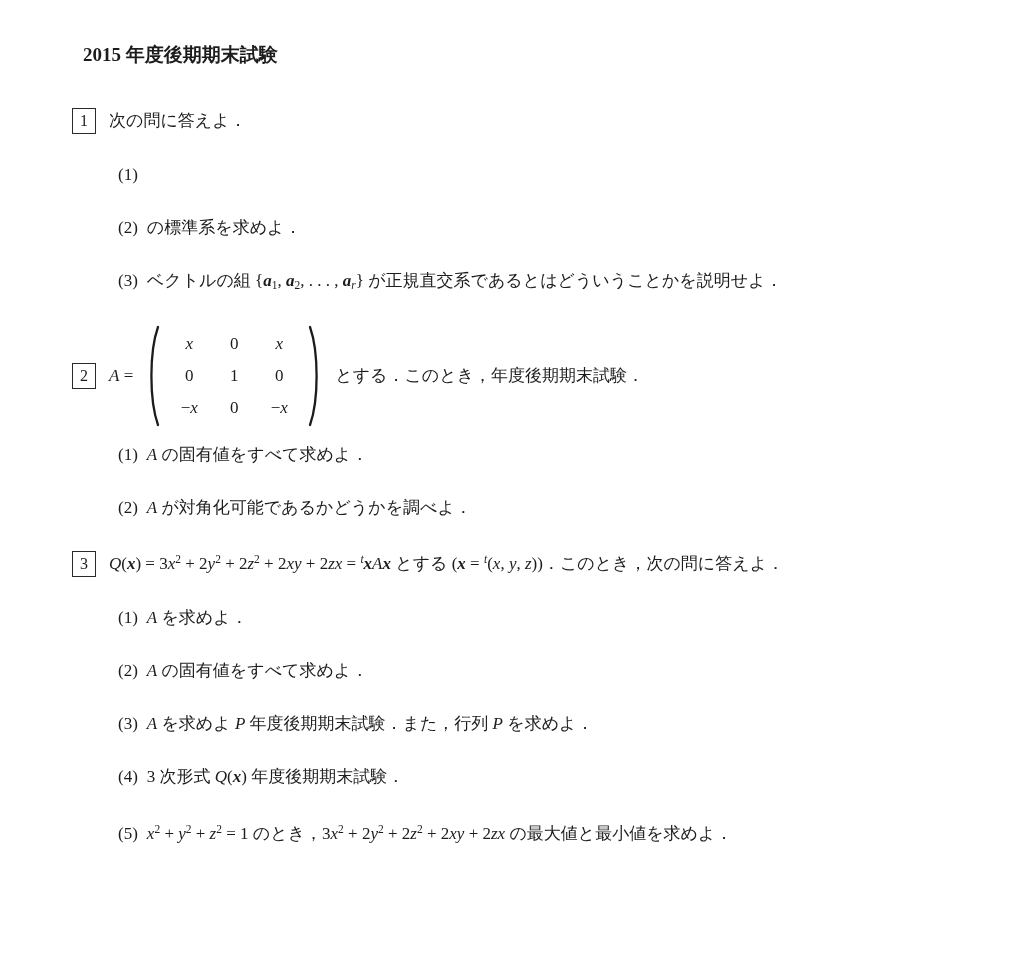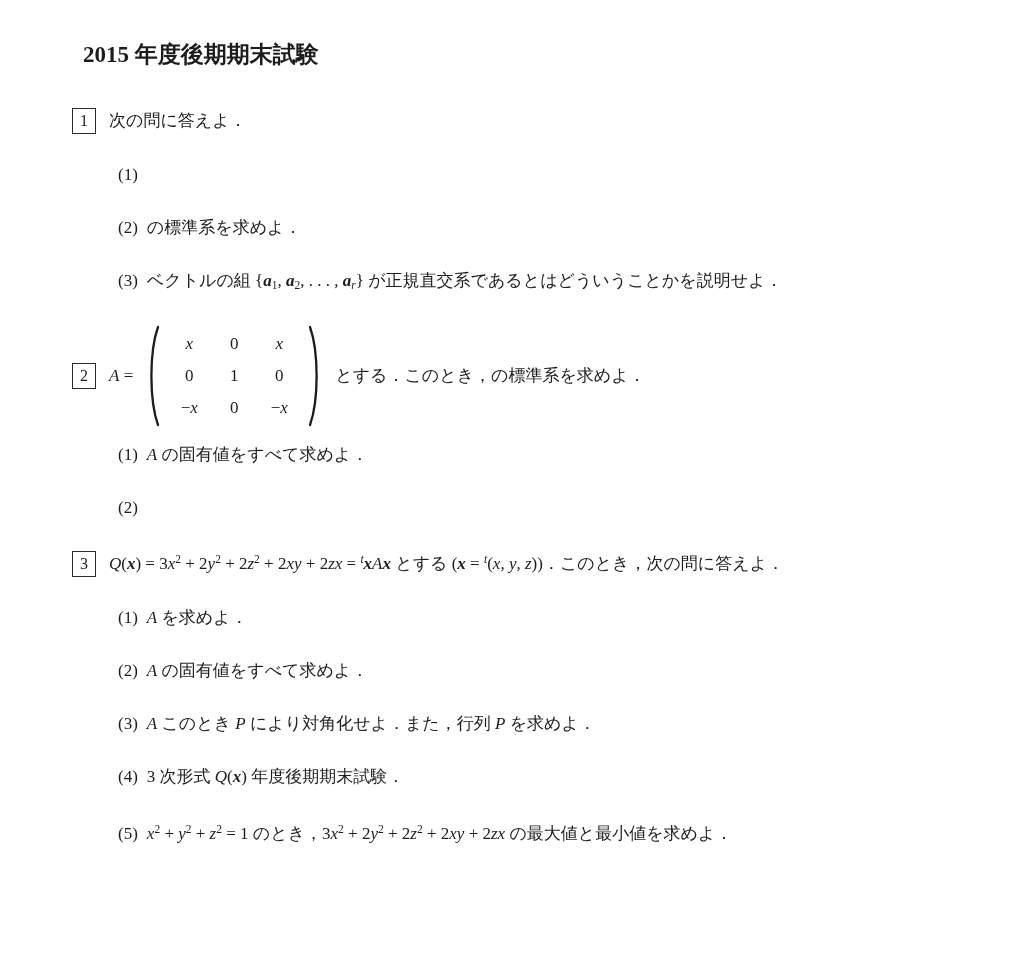--- a/index.html
+++ b/index.html
@@ -15,21 +15,21 @@
     font-family: "Liberation Serif", "DejaVu Serif", serif;
     font-size: 17px;
   }
   .page {
     box-sizing: border-box;
     width: 1024px;
     height: 968px;
     padding: 44px 40px 0 72px;
   }
   .title {
-    font-size: 23px;
+    font-size: 19px;
     font-weight: bold;
     line-height: 22px;
     margin: 0 0 42px 11px;
     white-space: nowrap;
   }
   .problem { margin-top: 26px; }
   .problem-header {
     display: flex;
     align-items: baseline;
     gap: 13px;
@@ -149,50 +149,51 @@
             </span>
           <span class="mcell">
               <span class="seg-mn">−</span>
               <span class="seg-mi">x</span>
             </span>
         </span>
         <svg class="paren" width="14" height="104" viewBox="0 0 14 104">
           <path d="M 2 3 C 10.8 28 10.8 76 2 101" fill="none" stroke="#1c1c1c" stroke-width="2.3" stroke-linecap="round"></path>
         </svg>
       </span>
-      <span class="statement"><span class="seg-jp">とする．このとき，の標準系を求めよ．</span></span>
+      <span class="statement"><span class="seg-jp">とする．このとき，年度後期期末試験．</span></span>
     </div>
     <div class="items tight">
       <div class="item">
         <span class="item-no">(1)</span>
         <span class="item-text"><span class="seg-mi">A</span><span class="seg-jp"> の固有値をすべて求めよ．</span></span>
       </div>
       <div class="item">
         <span class="item-no">(2)</span>
+        <span class="item-text"><span class="seg-mi">A</span><span class="seg-jp"> が対角化可能であるかどうかを調べよ．</span></span>
       </div>
     </div>
   </div>
 
   <div class="problem">
     <div class="problem-header">
       <span class="num-box">3</span>
       <span class="statement"><span class="seg-mi">Q</span><span class="seg-mn">(</span><span class="seg-mb">x</span><span class="seg-mn">) = 3</span><span class="seg-mi">x</span><span class="seg-sp">2</span><span class="seg-mn"> + 2</span><span class="seg-mi">y</span><span class="seg-sp">2</span><span class="seg-mn"> + 2</span><span class="seg-mi">z</span><span class="seg-sp">2</span><span class="seg-mn"> + 2</span><span class="seg-mi">xy</span><span class="seg-mn"> + 2</span><span class="seg-mi">zx</span><span class="seg-mn"> = </span><span class="seg-spi">t</span><span class="seg-mb">x</span><span class="seg-mi">A</span><span class="seg-mb">x</span><span class="seg-jp"> とする (</span><span class="seg-mb">x</span><span class="seg-mn"> = </span><span class="seg-spi">t</span><span class="seg-mn">(</span><span class="seg-mi">x</span><span class="seg-mn">, </span><span class="seg-mi">y</span><span class="seg-mn">, </span><span class="seg-mi">z</span><span class="seg-mn">))．</span><span class="seg-jp">このとき，次の問に答えよ．</span></span>
     </div>
     <div class="items">
       <div class="item">
         <span class="item-no">(1)</span>
         <span class="item-text"><span class="seg-mi">A</span><span class="seg-jp"> を求めよ．</span></span>
       </div>
       <div class="item">
         <span class="item-no">(2)</span>
         <span class="item-text"><span class="seg-mi">A</span><span class="seg-jp"> の固有値をすべて求めよ．</span></span>
       </div>
       <div class="item">
         <span class="item-no">(3)</span>
-        <span class="item-text"><span class="seg-mi">A</span><span class="seg-jp"> このとき </span><span class="seg-mi">P</span><span class="seg-jp"> により対角化せよ．また，行列 </span><span class="seg-mi">P</span><span class="seg-jp"> を求めよ．</span></span>
+        <span class="item-text"><span class="seg-mi">A</span><span class="seg-jp"> を求めよ </span><span class="seg-mi">P</span><span class="seg-jp"> 年度後期期末試験．また，行列 </span><span class="seg-mi">P</span><span class="seg-jp"> を求めよ．</span></span>
       </div>
       <div class="item">
         <span class="item-no">(4)</span>
         <span class="item-text"><span class="seg-jp">3 次形式 </span><span class="seg-mi">Q</span><span class="seg-mn">(</span><span class="seg-mb">x</span><span class="seg-mn">)</span><span class="seg-jp"> 年度後期期末試験．</span></span>
       </div>
       <div class="item">
         <span class="item-no">(5)</span>
         <span class="item-text"><span class="seg-mi">x</span><span class="seg-sp">2</span><span class="seg-mn"> + </span><span class="seg-mi">y</span><span class="seg-sp">2</span><span class="seg-mn"> + </span><span class="seg-mi">z</span><span class="seg-sp">2</span><span class="seg-mn"> = 1</span><span class="seg-jp"> のとき，</span><span class="seg-mn">3</span><span class="seg-mi">x</span><span class="seg-sp">2</span><span class="seg-mn"> + 2</span><span class="seg-mi">y</span><span class="seg-sp">2</span><span class="seg-mn"> + 2</span><span class="seg-mi">z</span><span class="seg-sp">2</span><span class="seg-mn"> + 2</span><span class="seg-mi">xy</span><span class="seg-mn"> + 2</span><span class="seg-mi">zx</span><span class="seg-jp"> の最大値と最小値を求めよ．</span></span>
       </div>
     </div>

